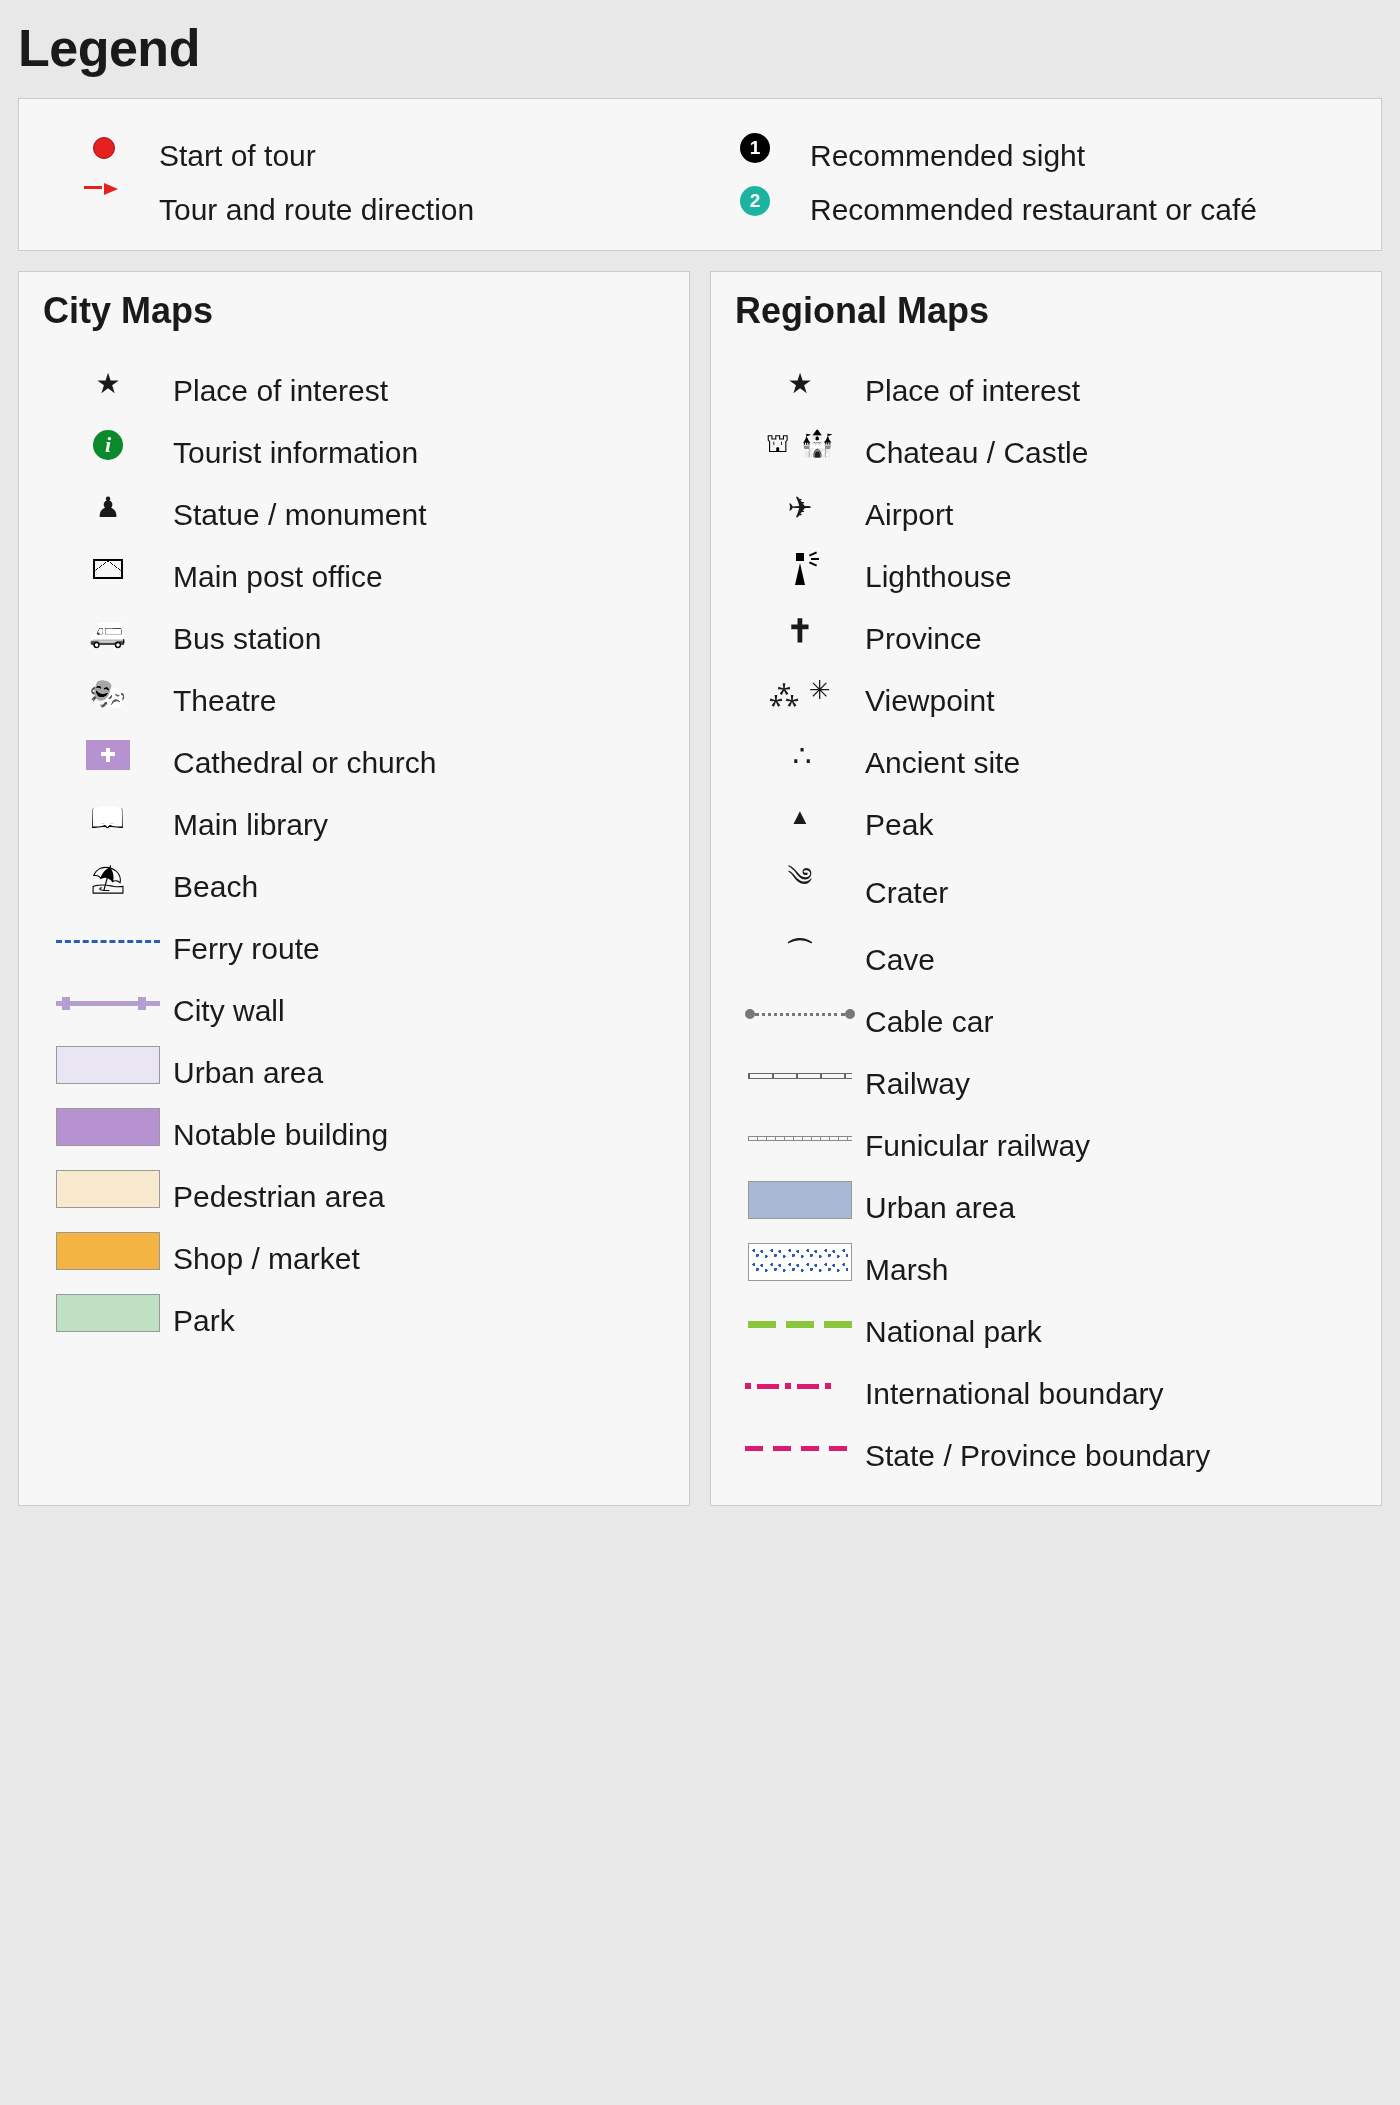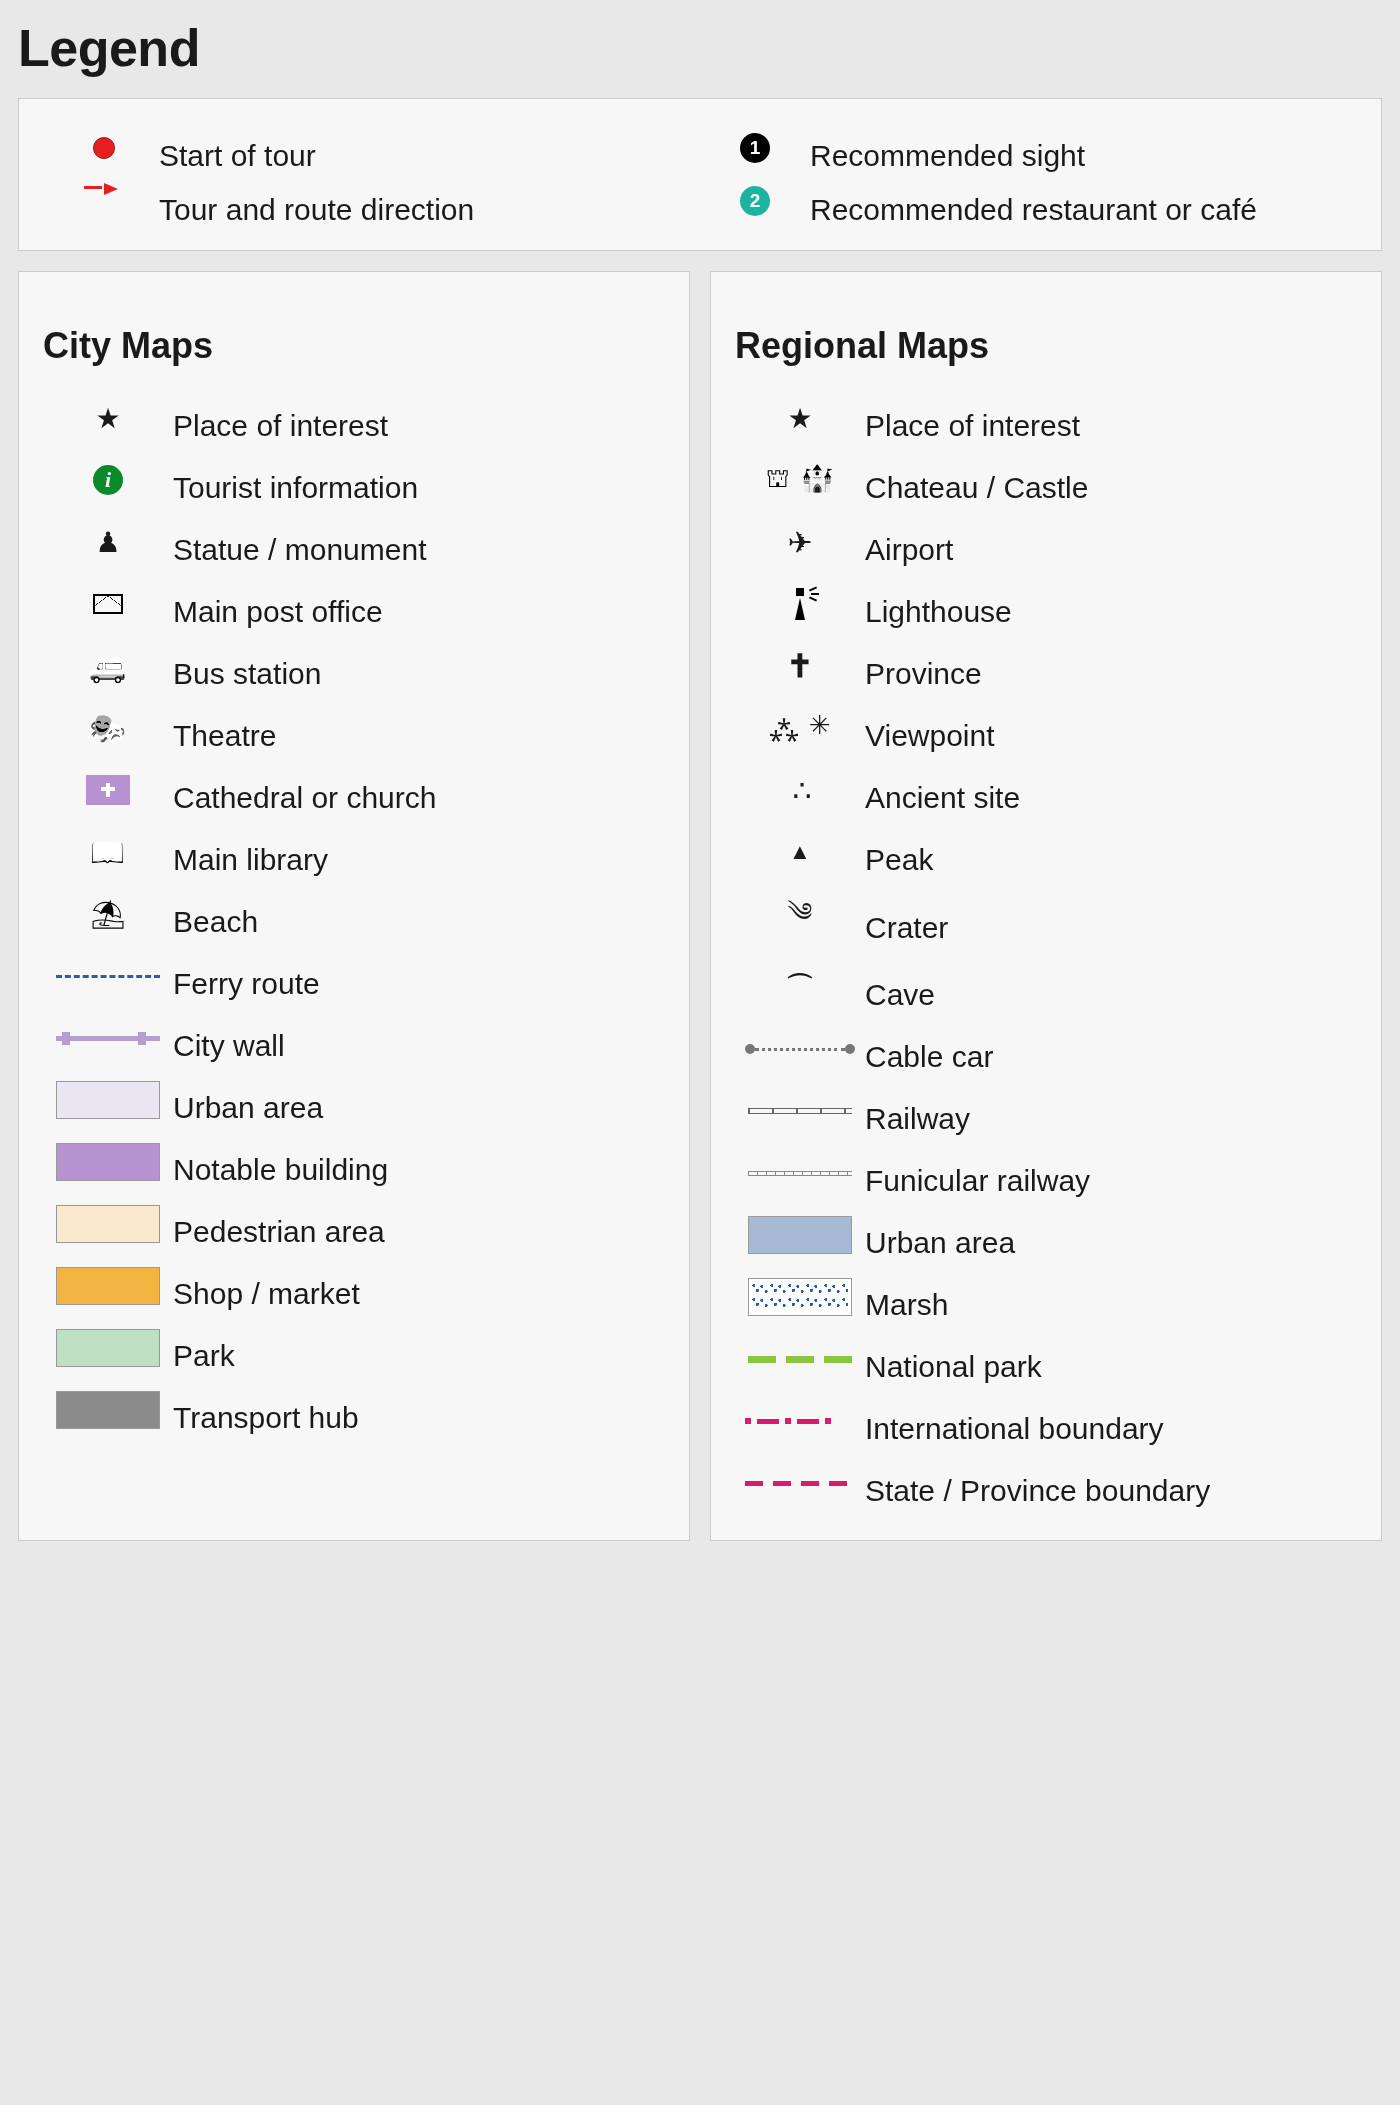--- a/index.html
+++ b/index.html
@@ -33,21 +33,20 @@
   .column {
     flex: 1;
     background: #f7f7f7;
     border: 1px solid #ccc;
     padding: 18px 24px 26px 24px;
   }
   .column h2 {
     font-size: 36px;
     font-weight: 700;
     margin-bottom: 20px;
-    margin-top: 35px;
   }
   .row {
     display: flex;
     align-items: center;
     min-height: 62px;
   }
   .top-panel .row { min-height: 50px; }
   .icon-cell {
     width: 130px;
     flex-shrink: 0;
@@ -387,26 +386,20 @@
             <span class="swatch shop"></span>
           </div>
           <div class="label-cell">Shop / market</div>
         </div>
         <div class="row">
           <div class="icon-cell">
             <span class="swatch park"></span>
           </div>
           <div class="label-cell">Park</div>
         </div>
-        <div class="row">
-          <div class="icon-cell">
-            <span class="swatch transport"></span>
-          </div>
-          <div class="label-cell">Transport hub</div>
-        </div>
       </div>
   </div>
   <div class="column">
     <h2>Regional Maps</h2>
     <div id="region-list">
         <div class="row">
           <div class="icon-cell">
             <span class="star">★</span>
           </div>
           <div class="label-cell">Place of interest</div>

